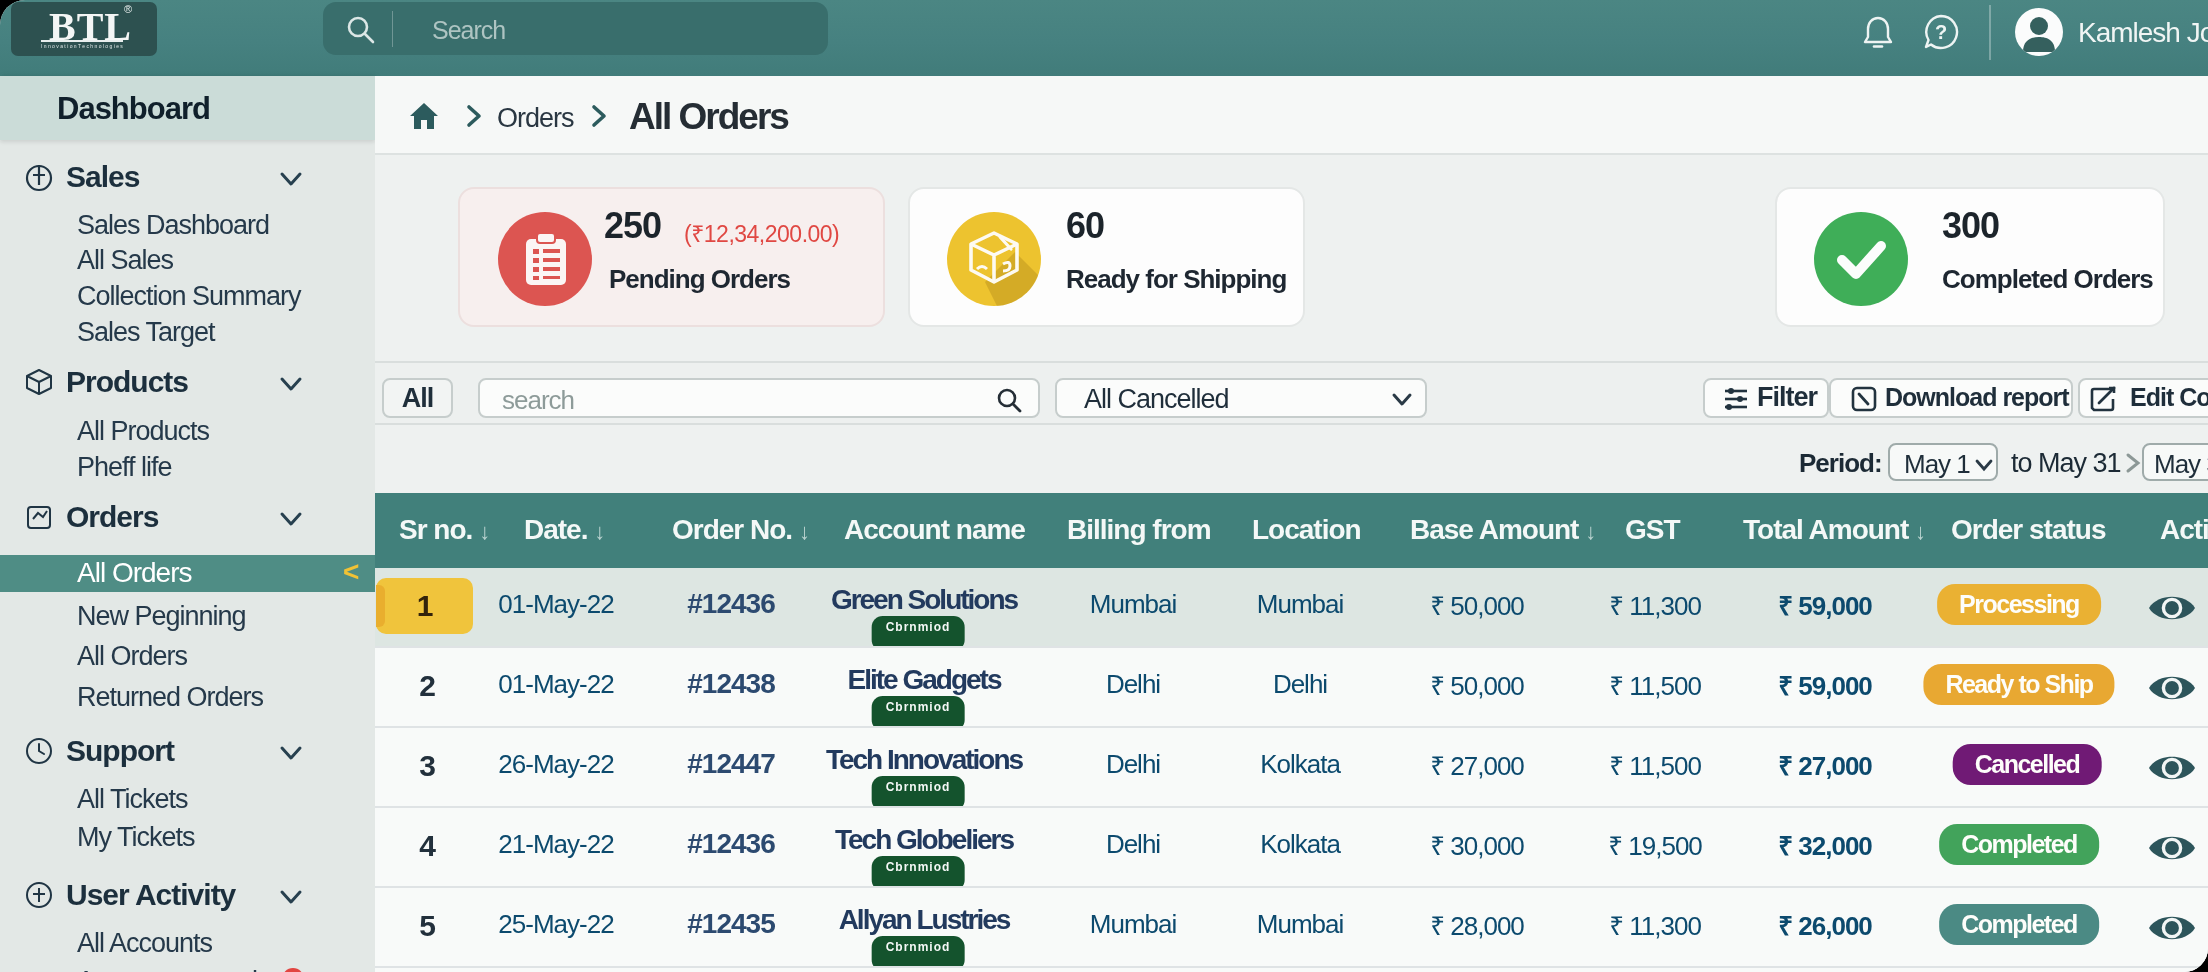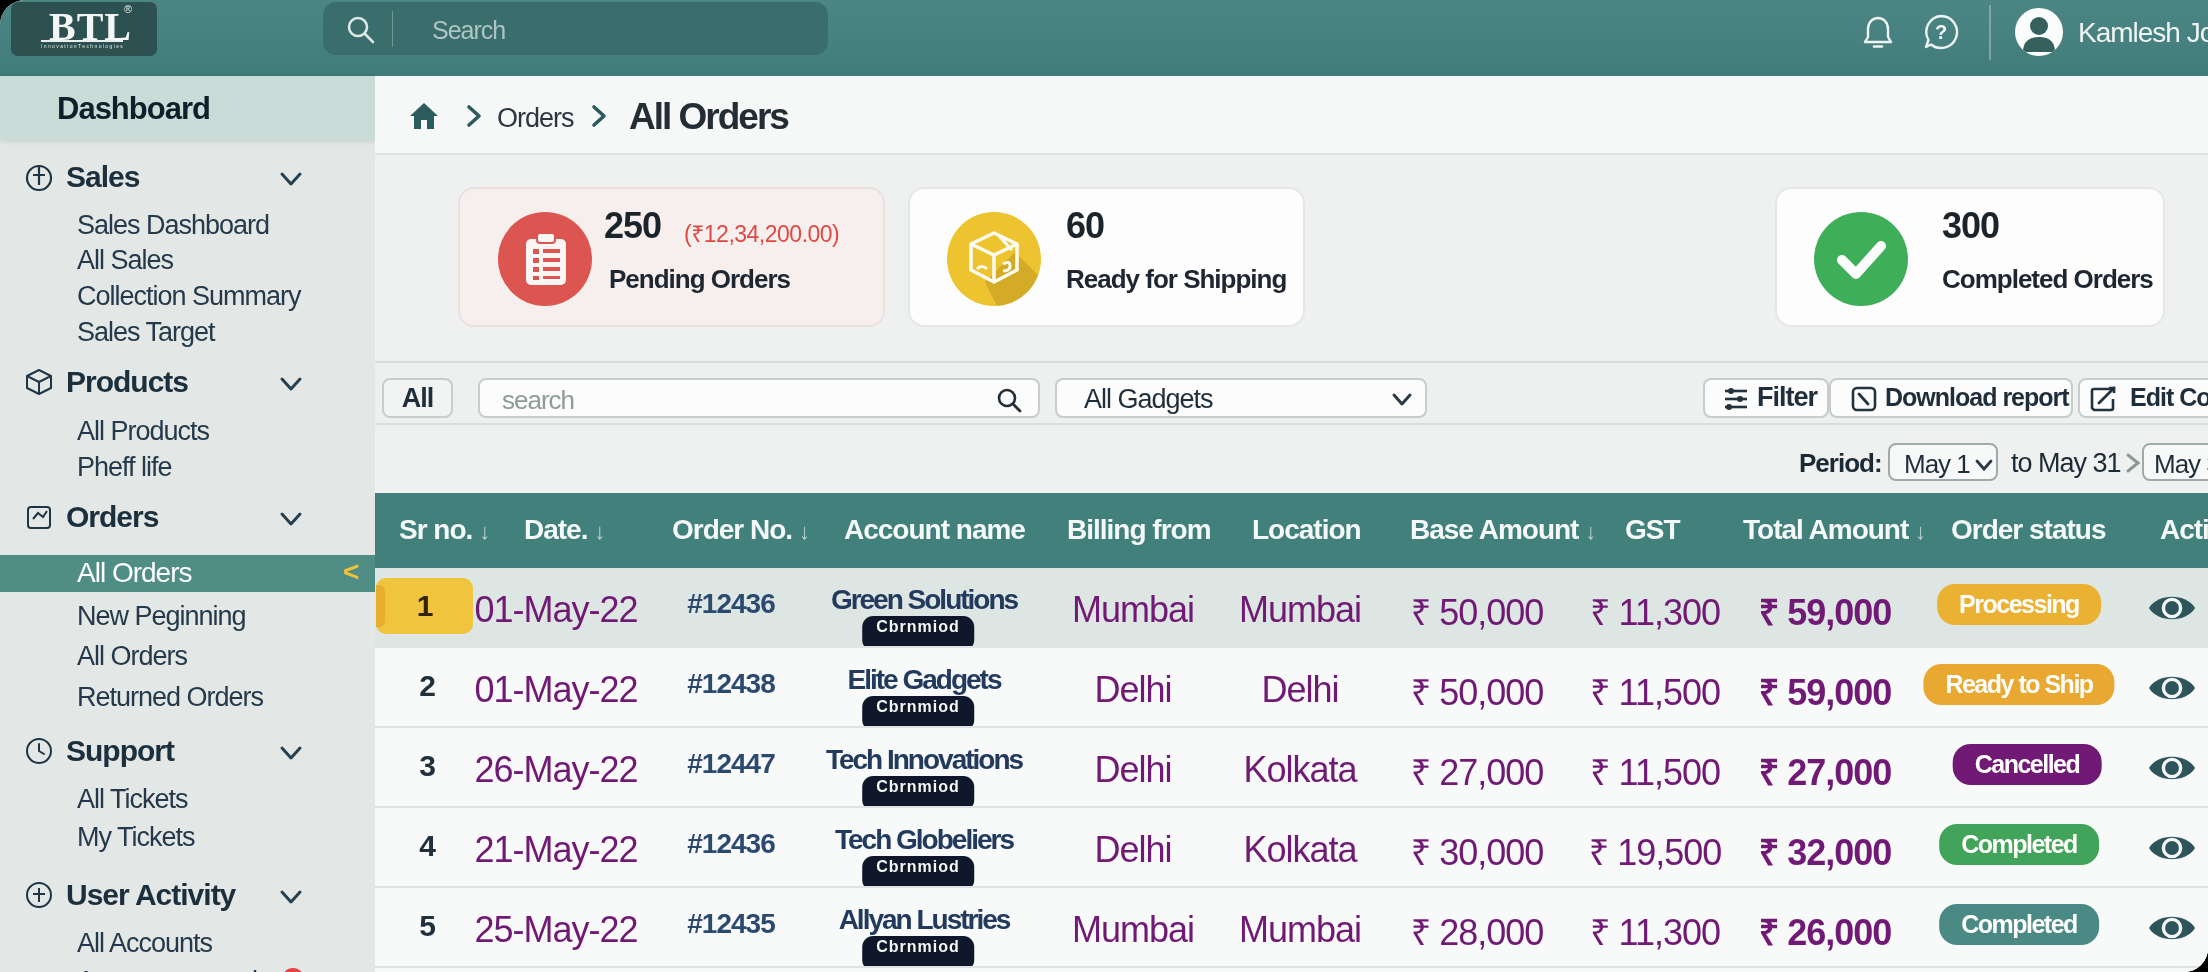--- a/index.html
+++ b/index.html
@@ -72,29 +72,29 @@
   .pbox { position:absolute; top:18px; height:38px; background:#f7f9f8; border:2px solid #9fabaa; border-radius:8px;
           font-size:27px; color:#1f2e3a; white-space:nowrap; }
 
   
   .thead { position:absolute; left:0; top:417px; width:1833px; height:75px; background:#41807b; }
   .th { position:absolute; top:21px; font-size:28px; font-weight:600; color:#f4f8f7; white-space:nowrap; }
   .th .sort { font-size:22px; color:#b9d2cf; }
   .row { position:absolute; left:0; width:1833px; height:78px; background:#f8faf9; }
   .row.hl { background:#dde6e2; }
   .rborder { position:absolute; left:0; width:1833px; height:2px; background:#dfe3e5; }
-  .cell { position:absolute; font-size:36px; color:#701a75; white-space:nowrap; transform:translateX(-50%); }
+  .cell { position:absolute; font-size:26px; color:#0c4a6e; white-space:nowrap; transform:translateX(-50%); }
   .srcell { position:absolute; left:1px; top:10px; width:97px; height:56px; background:#f0c43c; border-radius:10px;
             text-align:center; line-height:56px; font-size:30px; font-weight:bold; color:#33230b; }
   .srcell i { position:absolute; left:0; top:7px; width:9px; height:42px; background:#e9ae2e; border-radius:0 6px 6px 0; }
   .srnum { position:absolute; left:52px; font-size:30px; font-weight:bold; color:#22303c; transform:translateX(-50%); }
   .ordno { font-weight:bold; color:#2c4a70; font-size:28px; }
   .acct { font-weight:bold; color:#223a5e; font-size:28px; letter-spacing:-2px; }
-  .apill { position:absolute; height:35px; border-radius:11px; background:#0f172a; color:#f4f8f6;
-           font-size:16px; font-weight:bold; text-align:center; line-height:22px; letter-spacing:1px;
+  .apill { position:absolute; height:35px; border-radius:11px; background:#14532d; color:#f4f8f6;
+           font-size:12px; font-weight:bold; text-align:center; line-height:22px; letter-spacing:1px;
            transform:translateX(-50%); padding:0 14px; filter:blur(0.4px); }
   .spill { position:absolute; height:41px; border-radius:18px; color:#fdfdfa; font-size:25px; font-weight:600;
            text-align:center; line-height:41px; transform:translateX(-50%); padding:0 22px; white-space:nowrap; letter-spacing:-1.5px;}
   .amt { font-weight:400; }
   .amtb { font-weight:600; }
 </style>
 </head>
 <body>
 <div class="app">
 
@@ -277,21 +277,21 @@
     <div class="filterbar">
       <div class="fbtn allbtn">All</div>
       <div class="fsearch">
         <span>search</span>
         <svg class="abs" style="left:515px;top:6px" width="28" height="28" viewBox="0 0 28 28">
           <circle cx="12" cy="12" r="8" fill="none" stroke="#252e36" stroke-width="2.6"></circle>
           <line x1="18" y1="18" x2="25" y2="25" stroke="#252e36" stroke-width="2.8" stroke-linecap="round"></line>
         </svg>
       </div>
       <div class="fselect">
-        <span>All Gadgets</span>
+        <span>All Cancelled</span>
         <svg class="abs" style="left:333px;top:10px" width="24" height="20" viewBox="0 0 24 20">
             <path d="M4 5 L12 14 L20 5" fill="none" stroke="#2a3a46" stroke-width="3" stroke-linecap="round" stroke-linejoin="round"></path>
           </svg>
       </div>
       <div class="fbtn" style="left:1328px;width:126px;">
         <svg class="abs" style="left:18px;top:6px" width="26" height="26" viewBox="0 0 26 26">
           <line x1="2" y1="5" x2="24" y2="5" stroke="#22333f" stroke-width="2.6"></line>
             <circle cx="8" cy="5" r="3" fill="#22333f"></circle>
           <line x1="2" y1="13" x2="24" y2="13" stroke="#22333f" stroke-width="2.6"></line>
             <circle cx="17" cy="13" r="3" fill="#22333f"></circle>

